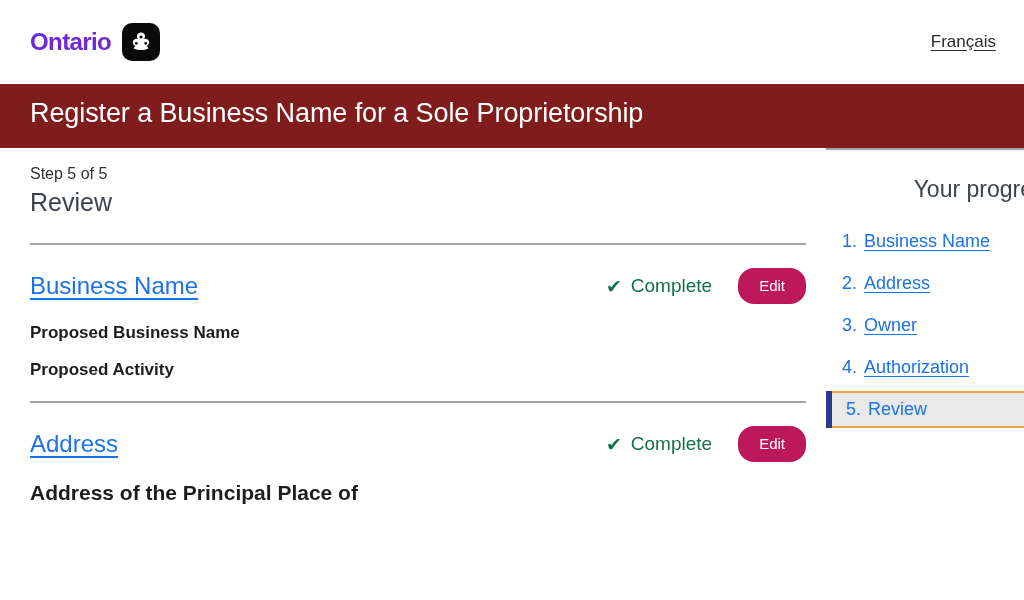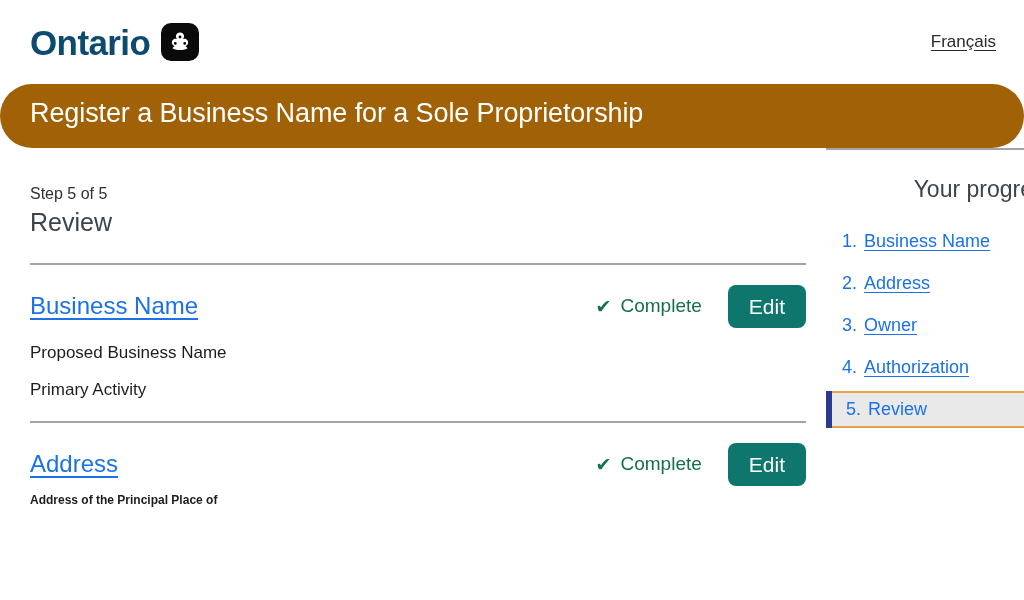--- a/index.html
+++ b/index.html
@@ -28,24 +28,24 @@
     display: flex;
     align-items: center;
     padding: 0 28px 0 30px;
   }
   .brand {
     display: flex;
     align-items: center;
     gap: 11px;
   }
   .brand-word {
-    font-size: 35px;
+    font-size: 24px;
     font-weight: bold;
     letter-spacing: -0.6px;
-    color: #0c4a6e;
+    color: #6d28d9;
     line-height: 1;
   }
   .trillium {
     width: 38px; height: 38px;
     border-radius: 10px;
     background: #0a0a0a;
     display: inline-flex;
     align-items: center;
     justify-content: center;
     flex: 0 0 auto;
@@ -59,24 +59,23 @@
   .lang-link {
     font-size: 17px;
     color: #2b2b2b;
     text-decoration: underline;
     text-underline-offset: 3px;
     cursor: pointer;
   }
 
   
   .banner {
-    background: #a16207;
+    background: #7f1d1d;
     color: #ffffff;
     padding: 14px 0 16px 30px;
-    border-radius: 32px;
   }
   .banner-title {
     font-size: 27px;
     font-weight: normal;
     line-height: 1.13;
     letter-spacing: -0.1px;
     margin: 0 0 3px 0;
     color: #ffffff;
   }
   .banner-sub {
@@ -97,21 +96,21 @@
     padding: 0 0 0 30px;
   }
   .side-col {
     flex: 1 1 auto;
     padding-left: 20px;
     min-width: 0;
     text-align: right;
   }
 
   
-  .step-block { padding-top: 36px; }
+  .step-block { padding-top: 16px; }
   .step-label {
     font-size: 16px;
     color: #303030;
     line-height: 1.3;
     margin: 0;
   }
   .step-title {
     font-size: 25px;
     font-weight: normal;
     color: #3b444c;
@@ -155,38 +154,38 @@
     font-size: 19px;
     color: #14704a;
   }
   .check-icon {
     display: inline-block;
     font-size: 19px;
     color: #14704a;
     line-height: 1;
   }
   .edit-btn {
-    background: #0f766e;
+    background: #be185d;
     color: #ffffff;
     border: none;
-    border-radius: 8px;
-    font-size: 21px;
+    border-radius: 16px;
+    font-size: 15px;
     font-family: "Liberation Sans", sans-serif;
     padding: 9px 21px;
     cursor: pointer;
     line-height: 1.2;
   }
   .field-list {
     margin: 14px 0 0 0;
     padding: 0;
     list-style: none;
   }
   .field-list li {
     font-size: 17px;
-    font-weight: normal;
+    font-weight: bold;
     color: #1d1d1d;
     line-height: 1.15;
     margin-bottom: 17px;
   }
   .field-list li:last-child { margin-bottom: 0; }
 
   .section-divider {
     border: 0;
     border-top: 2px solid #a3a3a3;
     margin: 22px 0 0 0;
@@ -250,25 +249,25 @@
     width: 6px;
     background: #2b3a8f;
   }
   .progress-list li.active .lbl {
     text-decoration: none;
     cursor: default;
   }
 
   
   .clipped-text {
-    font-size: 12px;
+    font-size: 21px;
     font-weight: bold;
     color: #1d1d1d;
     line-height: 1.15;
-    margin: 7px 0 0 0;
+    margin: 14px 0 0 0;
   }
 </style>
 </head>
 <body>
 
 <div id="page">
 
   <div class="site-header">
     <div class="brand">
       <span class="brand-word">Ontario</span>
@@ -307,21 +306,21 @@
           <div class="status-wrap">
             <span class="status">
               <span class="check-icon">✔</span>
               <span>Complete</span>
             </span>
             <button class="edit-btn">Edit</button>
           </div>
         </div>
         <ul class="field-list">
           <li>Proposed Business Name</li>
-          <li>Primary Activity</li>
+          <li>Proposed Activity</li>
         </ul>
       </div>
 
       <hr class="section-divider">
 
       <div class="section">
         <div class="section-head">
           <a class="section-link">Address</a>
           <div class="status-wrap">
             <span class="status">

